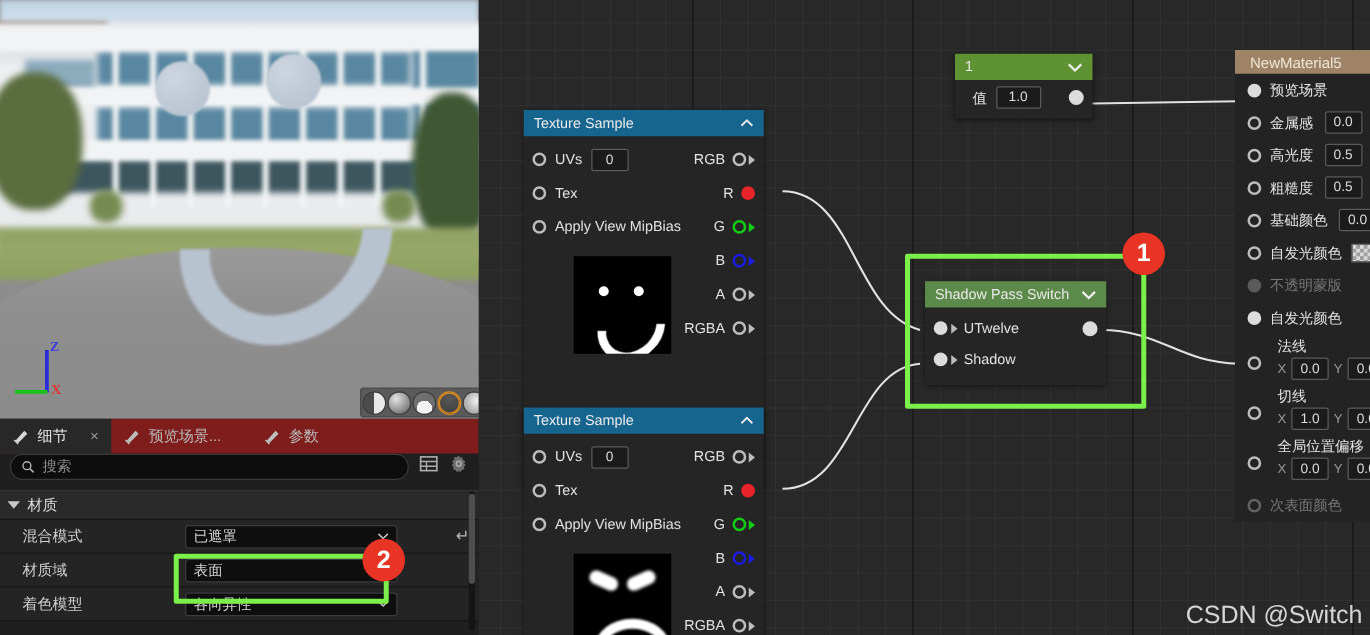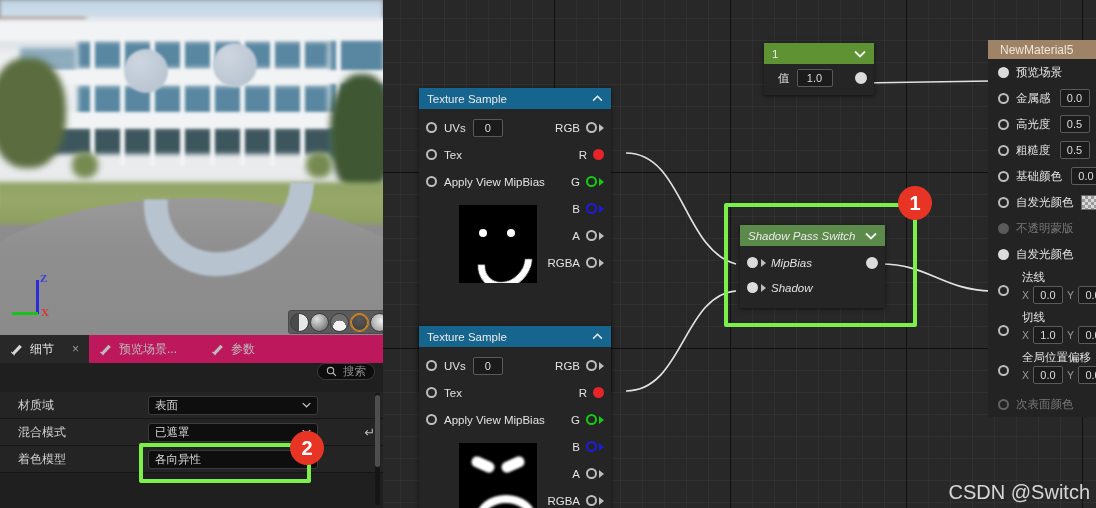--- a/index.html
+++ b/index.html
@@ -37,27 +37,27 @@
   .gz-line{position:absolute;}
   .gz-lbl{position:absolute;font-size:11px;font-weight:bold;font-family:"Liberation Serif",serif;}
 
   
   .vp-shade{position:absolute;left:288px;top:310px;height:20px;display:flex;align-items:center;
             gap:1px;background:#5a5a5a;border:1px solid #4a4a4a;border-radius:3px;padding:1px;}
   .shade-btn{width:17px;height:17px;border-radius:50%;border:1px solid #3c3c3c;}
 
   
   #details{position:absolute;left:0;top:335px;width:383px;height:173px;background:#1f1f1f;overflow:hidden;}
-  .tabbar{height:28px;display:flex;align-items:stretch;background:#be185d;}
+  .tabbar{height:28px;display:flex;align-items:stretch;background:#7f1d1d;}
   .tab{display:flex;align-items:center;gap:6px;padding:0 10px;font-size:12px;color:#b9b9b9;}
   .tab.active{background:#282828;color:#e6e6e6;}
   .tab-close{margin-left:12px;font-size:12px;color:#9a9a9a;}
   .pen-ico{width:14px;height:13px;flex:0 0 auto;}
 
-  .searchrow{height:29px;display:flex;align-items:flex-end;gap:8px;padding:0 8px;background:#1f1f1f;flex-direction:column;}
+  .searchrow{height:29px;display:flex;align-items:flex-start;gap:8px;padding:0 8px;background:#1f1f1f;}
   .searchbox{flex:1;height:19px;display:flex;align-items:center;gap:6px;background:#0d0d0d;
              border:1px solid #3a3a3a;border-radius:10px;padding:0 8px;}
   .search-ph{font-size:11.5px;color:#8c8c8c;}
   .tb-ico{width:16px;height:16px;opacity:.85;}
 
   .grp-hdr{height:22px;display:flex;align-items:center;gap:6px;padding-left:6px;
            background:#2a2a2a;border-top:1px solid #333;border-bottom:1px solid #161616;}
   .grp-hdr span{font-size:12px;color:#dcdcdc;}
   .tri{width:0;height:0;border-left:5px solid transparent;border-right:5px solid transparent;
        border-top:6px solid #c9c9c9;}
@@ -226,48 +226,52 @@
       <svg class="tb-ico" viewBox="0 0 16 16">
         <rect x="1.5" y="2.5" width="13" height="11" stroke="#c6c6c6" stroke-width="1.3" fill="none"></rect>
         <path d="M1.5 6.2 H14.5 M6.2 6.2 V13.5 M1.5 10 H14.5" stroke="#c6c6c6" stroke-width="1.1"></path>
       </svg>
       <svg class="tb-ico" viewBox="0 0 24 24">
         <path fill="#c6c6c6" d="M12 8.2a3.8 3.8 0 100 7.6 3.8 3.8 0 000-7.6zm0 5.8a2 2 0 110-4 2 2 0 010 4z"></path>
         <path fill="#c6c6c6" d="M12 2l1.3 2.6 2.9-.5.5 2.9L19.9 9l-1.4 2.6 1.9 2.2-2.2 1.9.5 2.9-2.9.5L14.2 22 12 20.6 9.8 22l-1.6-2.5-2.9-.5.5-2.9L3.6 14l1.9-2.2L4.1 9l2.7-2.1-.5-2.9 2.9.5z" opacity=".55"></path>
       </svg>
     </div>
 
+    <div class="grp-hdr">
+      <div class="tri"></div>
+      <span>材质</span>
+    </div>
+
+    <div class="prow">
+      <div class="plabel">混合模式</div>
+      <div class="pctl">
+        <div class="combo">
+          <span>已遮罩</span>
+          <svg class="chev" viewBox="0 0 12 8">
+              <path d="M1 1.5 L6 6.4 L11 1.5" stroke="#c5c5c5" stroke-width="1.6" fill="none"></path>
+            </svg>
+        </div>
+      </div>
+      <div class="revert">↵</div>
+    </div>
 
     <div class="prow">
       <div class="plabel">材质域</div>
       <div class="pctl">
         <div class="combo">
           <span>表面</span>
           <svg class="chev" viewBox="0 0 12 8">
               <path d="M1 1.5 L6 6.4 L11 1.5" stroke="#c5c5c5" stroke-width="1.6" fill="none"></path>
             </svg>
         </div>
       </div>
       <div class="revert"></div>
     </div>
 
     <div class="prow">
-      <div class="plabel">混合模式</div>
-      <div class="pctl">
-        <div class="combo">
-          <span>已遮罩</span>
-          <svg class="chev" viewBox="0 0 12 8">
-              <path d="M1 1.5 L6 6.4 L11 1.5" stroke="#c5c5c5" stroke-width="1.6" fill="none"></path>
-            </svg>
-        </div>
-      </div>
-      <div class="revert">↵</div>
-    </div>
-
-    <div class="prow">
       <div class="plabel">着色模型</div>
       <div class="pctl">
         <div class="combo">
           <span>各向异性</span>
           <svg class="chev" viewBox="0 0 12 8">
               <path d="M1 1.5 L6 6.4 L11 1.5" stroke="#c5c5c5" stroke-width="1.6" fill="none"></path>
             </svg>
         </div>
       </div>
       <div class="revert"></div>
@@ -450,33 +454,33 @@
         <div class="prow2" style="height:22px;padding-left:14px;">
           <div class="pin-in">
             <span>值</span>
             <span class="numbox" style="min-width:26px;">1.0</span>
           </div>
           <span class="dot f" style="width:12px;height:12px;"></span>
         </div>
       </div>
     </div>
 
-    <div class="node" style="left:357px;top:225px;width:145px;font-style:italic;">
+    <div class="node" style="left:357px;top:225px;width:145px;">
       <div class="nhdr green">
         <span>Shadow Pass Switch</span>
         <svg width="12" height="8" viewBox="0 0 12 8">
             <path d="M1 1.5 L6 6.4 L11 1.5" stroke="#f0f0f0" stroke-width="1.8" fill="none"></path>
           </svg>
       </div>
       <div class="nbody" style="padding:4px 0 8px;">
         <div class="prow2" style="height:25px;">
           <div class="pin-in">
             <span class="dot f"></span>
               <span class="arrow"></span>
-            <span style="margin-left:-2px;">MipBias</span>
+            <span style="margin-left:-2px;">UTwelve</span>
           </div>
           <span class="dot f" style="width:12px;height:12px;"></span>
         </div>
         <div class="prow2" style="height:25px;">
           <div class="pin-in">
             <span class="dot f"></span>
               <span class="arrow"></span>
             <span style="margin-left:-2px;">Shadow</span>
           </div>
         </div>

